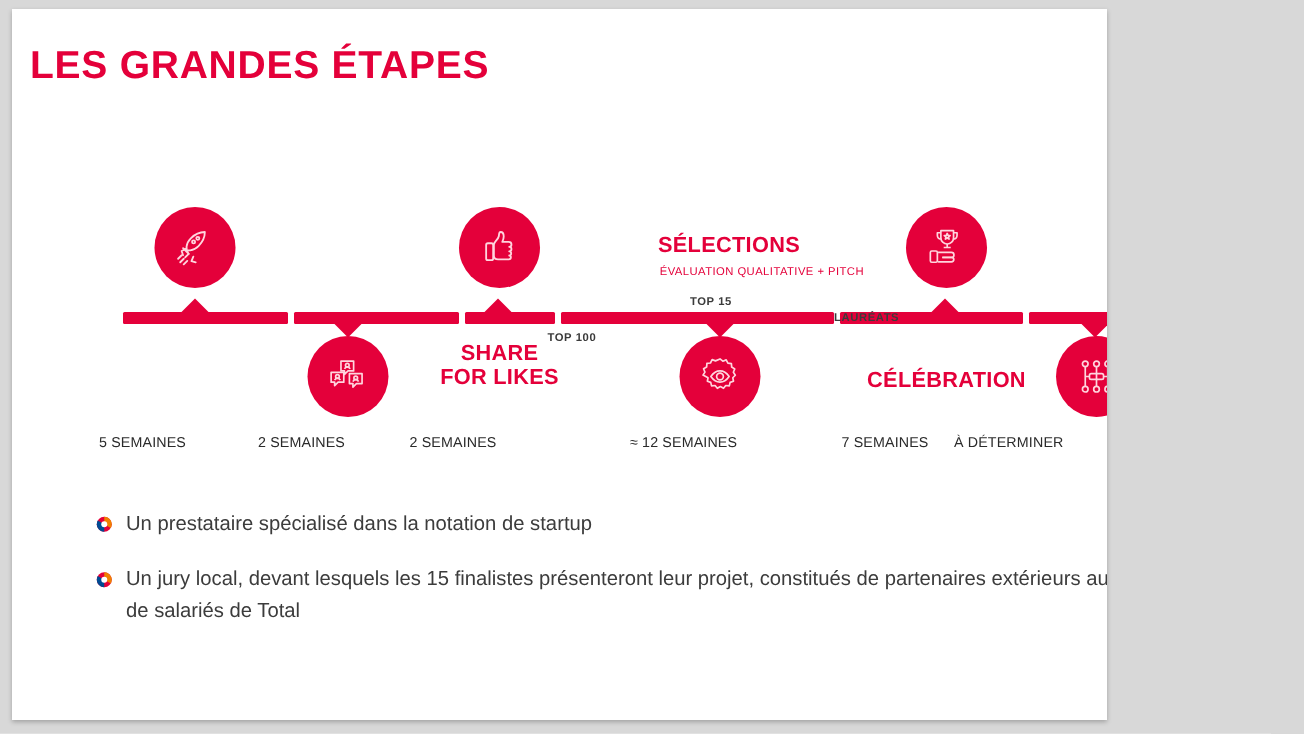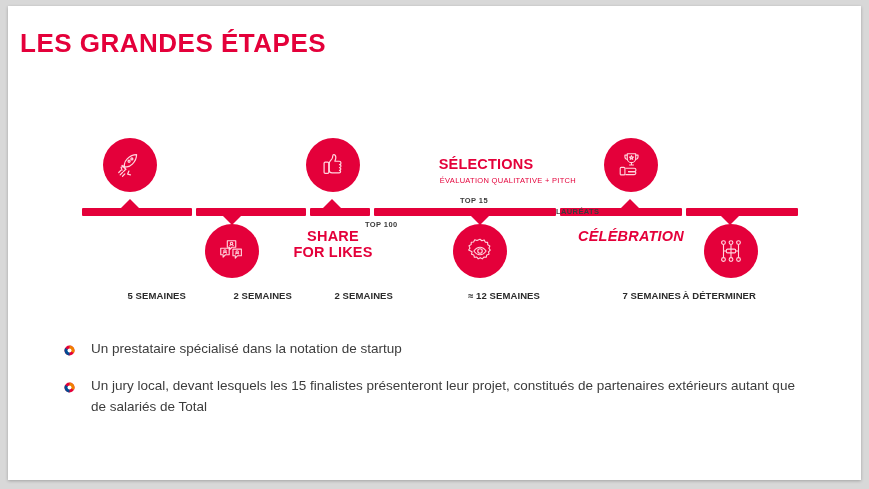--- a/index.html
+++ b/index.html
@@ -10,21 +10,21 @@
   body {
     width: 869px;
     height: 489px;
     font-family: "Liberation Sans", sans-serif;
     overflow: hidden;
   }
   #slide {
     position: absolute;
     left: 8px;
     top: 6px;
-    width: 853px;
+    width: 730px;
     height: 474px;
     background: #ffffff;
     box-shadow: 0 1px 3px rgba(0,0,0,0.25);
     overflow: hidden;
   }
   
   #page-title {
     position: absolute;
     left: 12px;
     top: 22px;
@@ -103,22 +103,22 @@
     font-size: 7.5px;
     font-weight: bold;
     letter-spacing: 0.4px;
     white-space: nowrap;
   }
   .duration {
     position: absolute;
     top: 168px;
     color: #2b2b2b;
     font-size: 9.5px;
-    font-weight: bold;
-    text-align: right;
+    font-weight: normal;
+    text-align: left;
     letter-spacing: 0.1px;
     white-space: nowrap;
   }
   
   #bullets {
     position: absolute;
     left: 56px;
     top: 332px;
     width: 740px;
   }
@@ -132,21 +132,20 @@
     width: 11px;
     height: 11px;
     margin-top: 4px;
     margin-right: 9px;
   }
   .bullet-text {
     color: #3c3c3c;
     font-size: 13.5px;
     line-height: 21px;
     font-family: "Liberation Sans", sans-serif;
-    margin-left: 7px;
   }
 </style>
 </head>
 <body>
 
 <div id="slide">
 
   <div id="page-title">LES GRANDES ÉTAPES</div>
 
   <div id="timeline">
@@ -226,21 +225,21 @@
           <path d="M12 4h9v5c0 2.5-2 4.5-4.5 4.5S12 11.5 12 9z"></path>
           <path d="M12 5.5H9.5v1.8c0 1.5 1.1 2.6 2.5 2.8M21 5.5h2.5v1.8c0 1.5-1.1 2.6-2.5 2.8"></path>
           <path d="M16.5 13.5V16M14 16h5"></path>
           <path d="M16.5 6l.6 1.4 1.5.1-1.2 1 .4 1.5-1.3-.8-1.3.8.4-1.5-1.2-1 1.5-.1z"></path>
           <path d="M10 19.5h9.5c1 0 1.8.8 1.8 1.8s-.8 1.8-1.8 1.8H13"></path>
           <rect x="4.5" y="18.5" width="5" height="8" rx="1"></rect>
           <path d="M13 23h6.5c1 0 1.7.7 1.7 1.6s-.7 1.6-1.7 1.6H10"></path>
         </g>
       </svg>
     </div>
-    <div class="node-label" style="left:548px; top:106px; width:150px;font-style:italic;">CÉLÉBRATION</div>
+    <div class="node-label" style="left:548px; top:124px; width:150px;">CÉLÉBRATION</div>
     <div class="duration" style="left:553px; width:120px;">7 SEMAINES</div>
 
     <div class="node-circle" style="left:696px; top:102px;">
       <svg viewBox="0 0 32 32">
         <g fill="none" stroke="#ffd5de" stroke-width="1.2" stroke-linejoin="round">
           <circle cx="8" cy="7" r="2"></circle>
             <circle cx="16" cy="7" r="2"></circle>
             <circle cx="24" cy="7" r="2"></circle>
           <circle cx="8" cy="25" r="2"></circle>
             <circle cx="16" cy="25" r="2"></circle>

